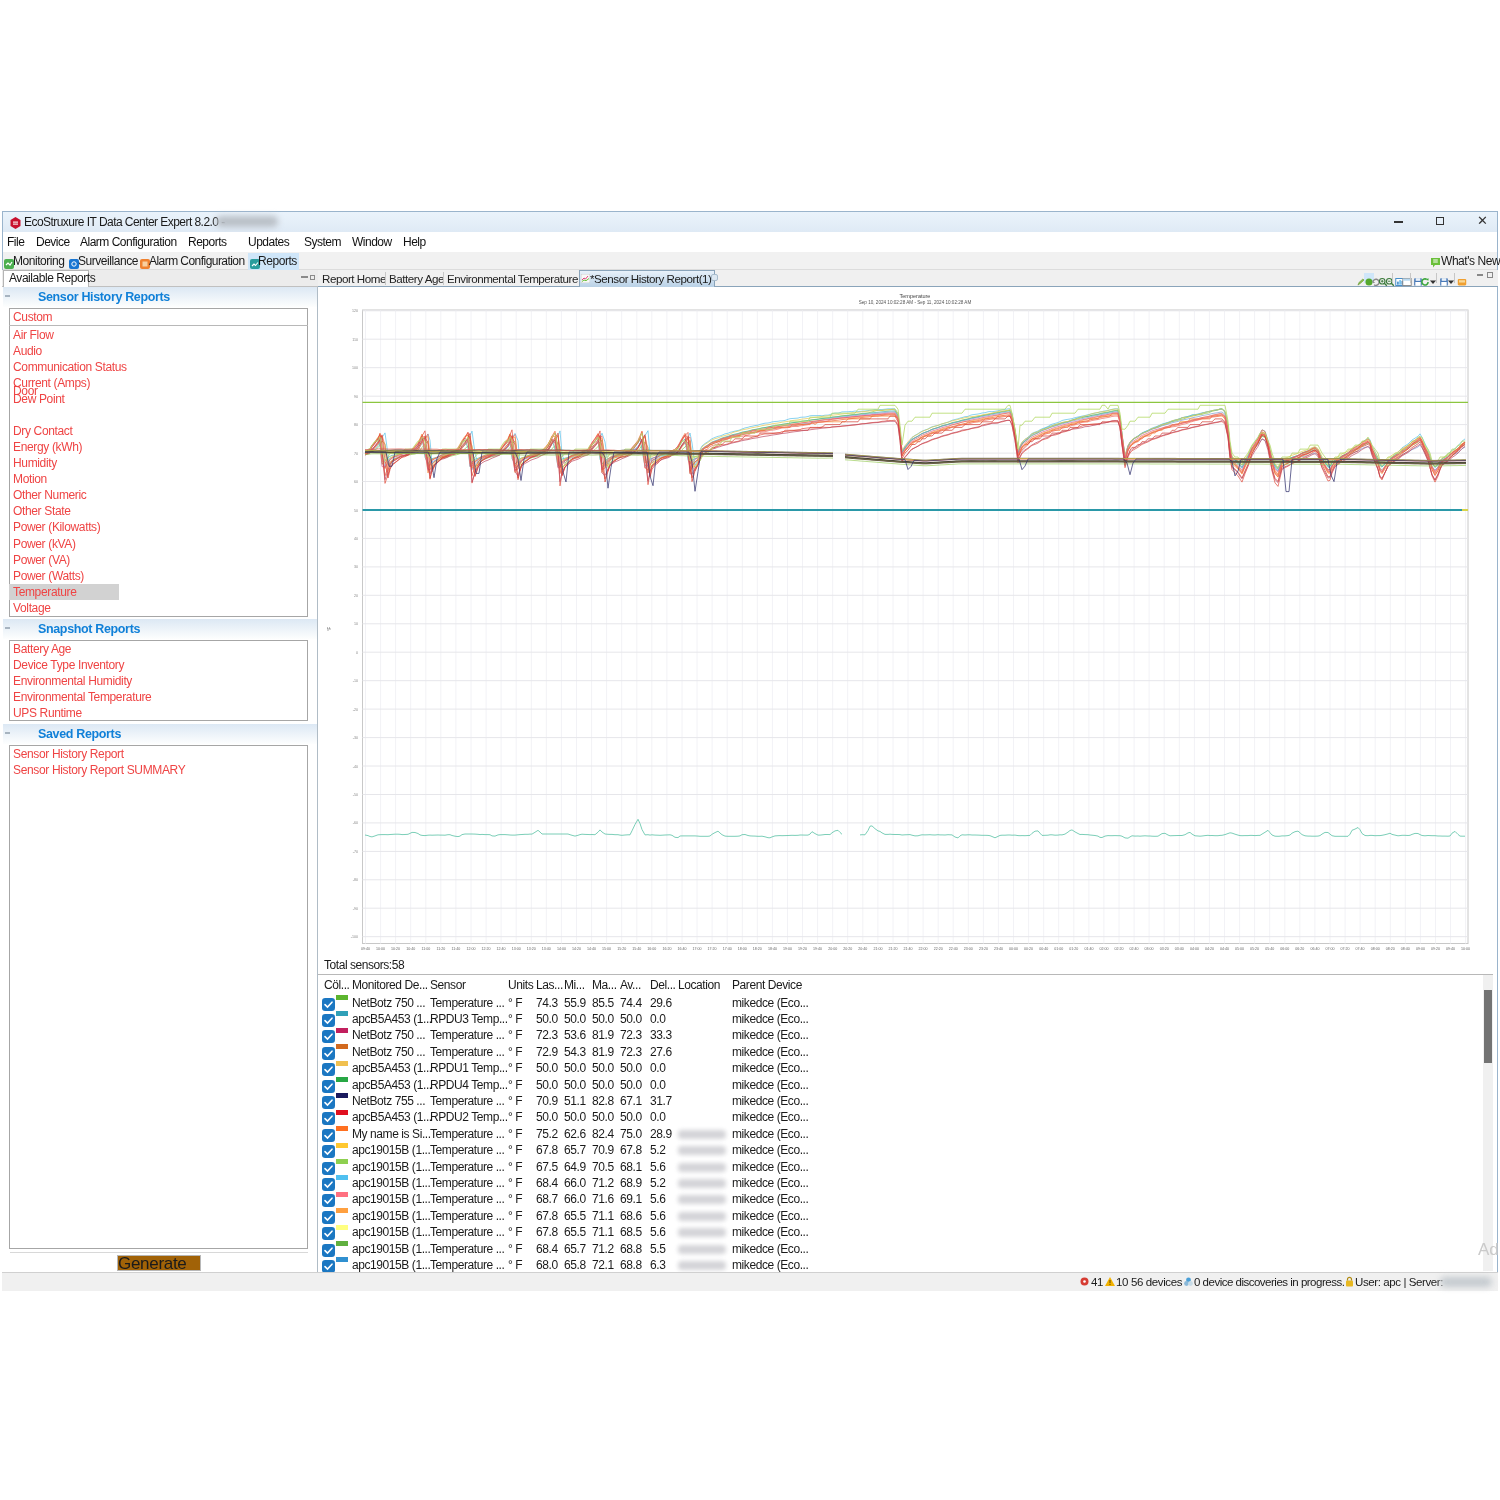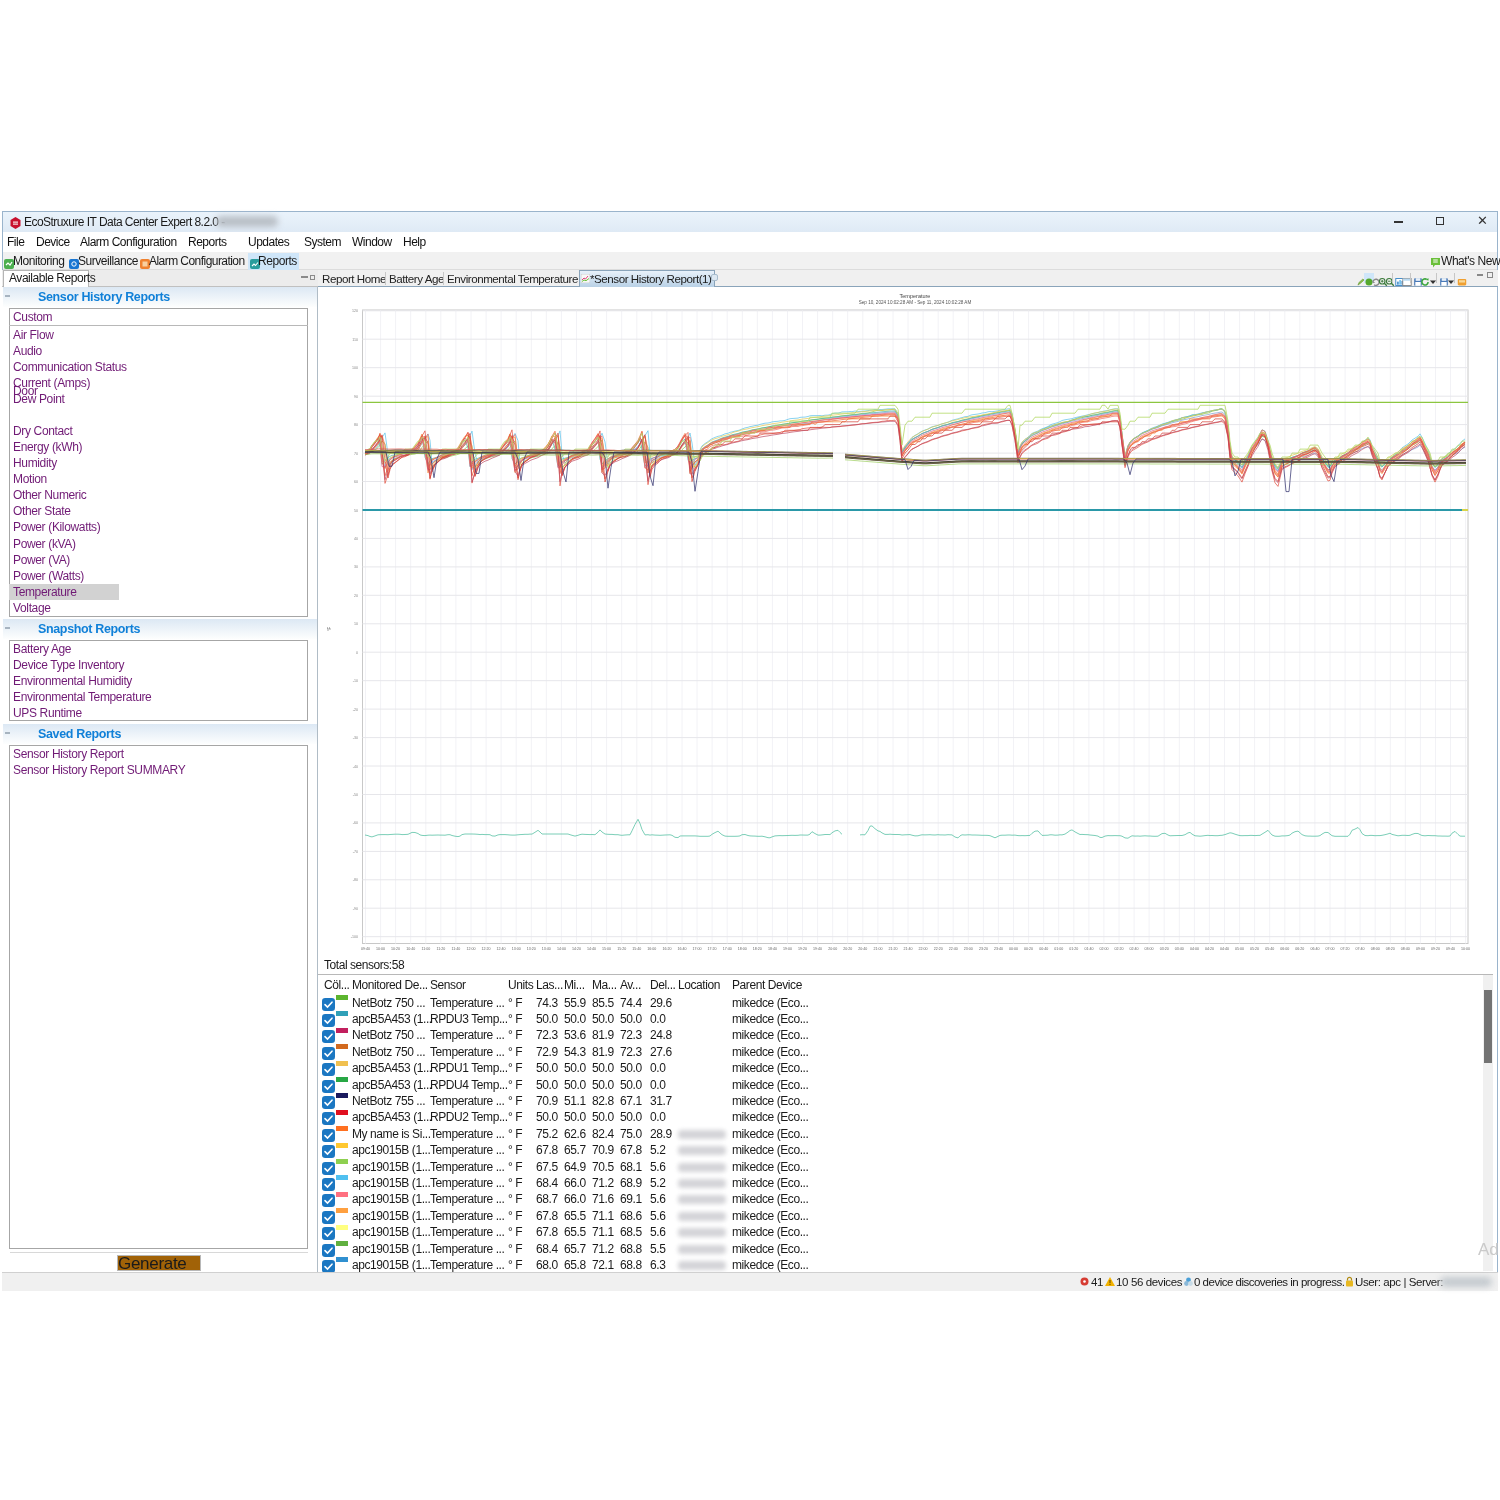--- a/index.html
+++ b/index.html
@@ -1,17 +1,17 @@
 <!DOCTYPE html>
 <html><head><meta charset="utf-8"><style>
 * { margin:0; padding:0; box-sizing:border-box; }
 body { width:1500px; height:1500px; background:#fff; font-family:"Liberation Sans", sans-serif; position:relative; overflow:hidden; }
 .abs { position:absolute; }
 .t12 { position:absolute; font-size:12px; color:#1a1a1a; white-space:nowrap; letter-spacing:-0.45px; }
-.li { position:absolute; left:13px; font-size:12px; color:#701a75; height:16px; line-height:16px; white-space:nowrap; letter-spacing:-0.35px; }
+.li { position:absolute; left:13px; font-size:12px; color:#ef4444; height:16px; line-height:16px; white-space:nowrap; letter-spacing:-0.35px; }
 .hdr { position:absolute; left:14px; font-size:12.5px; font-weight:bold; color:#1080d8; white-space:nowrap; letter-spacing:-0.35px;margin-left:24px; }
 .trow { position:absolute; left:318px; width:1160px; height:16.4px; }
 .tc { position:absolute; top:1px; font-size:12px; color:#1a1a1a; white-space:nowrap; letter-spacing:-0.42px; }
 .cb { position:absolute; left:4px; top:2px; }
 .tab { position:absolute; top:270px; height:17px; line-height:17px; font-size:11.6px; color:#222; letter-spacing:-0.45px; white-space:nowrap; }
 .menu { position:absolute; top:233px; height:19px; line-height:19px; font-size:12px; color:#111; letter-spacing:-0.5px; }
 </style></head><body>
 
 <div class="abs" style="left:2px;top:211px;width:1496px;height:1080px;border:1px solid #9ab4cc;background:#fff"></div>
 
@@ -496,21 +496,21 @@
         <path d="M3 6.6 L5.5 9 L10 4.2" stroke="#fff" stroke-width="1.6" fill="none" stroke-linecap="round"></path>
       </svg></div>
 <div style="position:absolute;left:18px;top:0.5px;width:12px;height:5px;background:#c21f5e"></div>
 <div class="tc" style="left:34px">NetBotz 750 ...</div>
 <div class="tc" style="left:112px">Temperature ...</div>
 <div class="tc" style="left:190px">° F</div>
 <div class="tc" style="left:218px">72.3</div>
 <div class="tc" style="left:246px">53.6</div>
 <div class="tc" style="left:274px">81.9</div>
 <div class="tc" style="left:302px">72.3</div>
-<div class="tc" style="left:332px">24.8</div>
+<div class="tc" style="left:332px">33.3</div>
 
 <div class="tc" style="left:414px">mikedce (Eco...</div>
 </div>
 <div class="trow" style="top:1043.7px">
 <div class="cb"><svg width="13" height="13" viewBox="0 0 13 13">
         <rect x="0" y="0" width="13" height="13" rx="3.2" fill="#1b77c2"></rect>
         <path d="M3 6.6 L5.5 9 L10 4.2" stroke="#fff" stroke-width="1.6" fill="none" stroke-linecap="round"></path>
       </svg></div>
 <div style="position:absolute;left:18px;top:0.5px;width:12px;height:5px;background:#d2691e"></div>
 <div class="tc" style="left:34px">NetBotz 750 ...</div>

